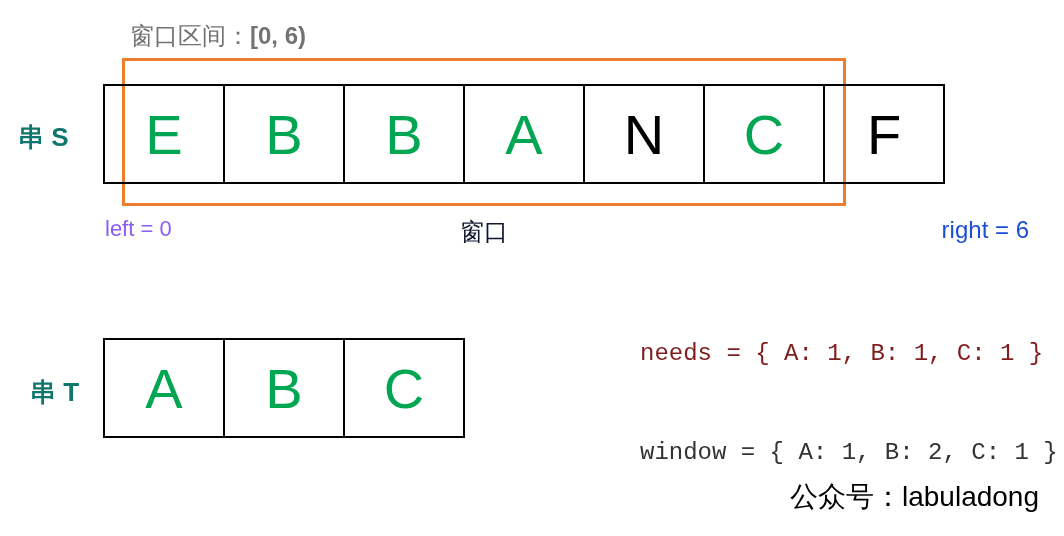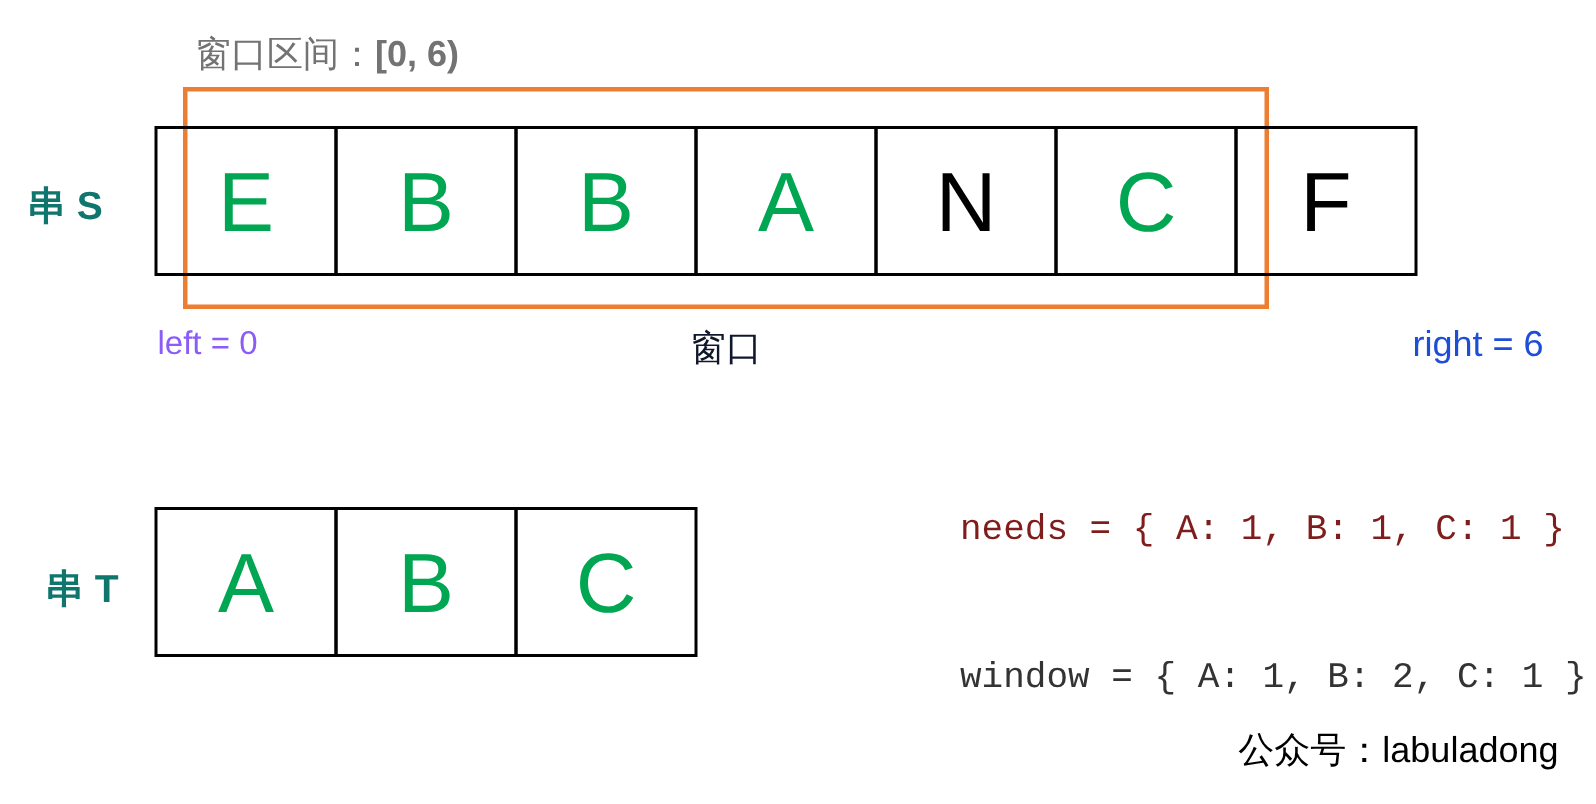--- a/index.html
+++ b/index.html
@@ -101,21 +101,21 @@
       top: 405px;
       font-size: 24px;
       color: #333;
       font-family: "Courier New", monospace;
       margin-top: 34px;
     }
     .credit {
       position: absolute;
       right: 25px;
       bottom: 20px;
-      font-size: 24px;
+      font-size: 28px;
       color: #000;
     }
   </style>
 </head>
 <body>
 
 <div class="interval-label">
   <span>窗口区间：</span><span class="bold">[0, 6)</span>
 </div>
 

